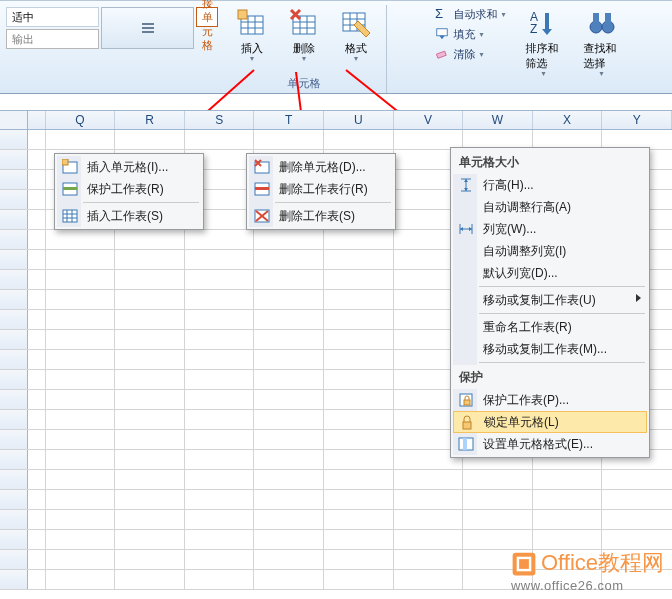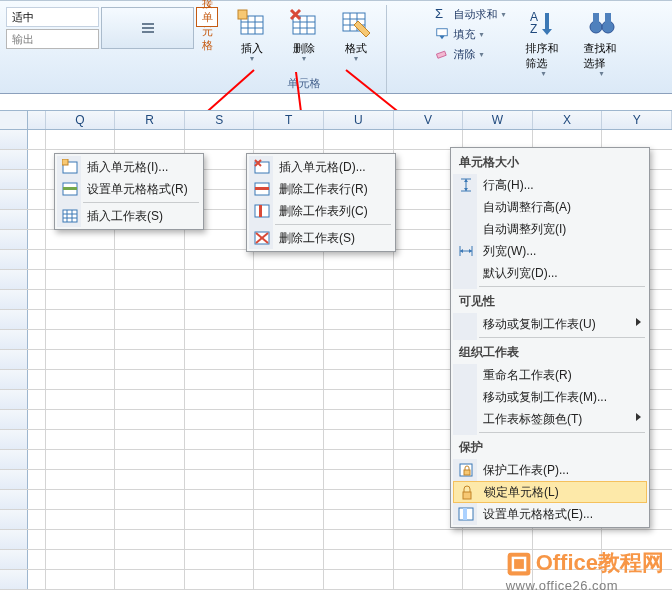--- a/index.html
+++ b/index.html
@@ -189,21 +189,21 @@
     
     .watermark {
       position: absolute;
       right: 8px;
       bottom: 6px;
       font-family: Arial, sans-serif;
       text-align: left;
     }
     .watermark .wt1 {
       font-size: 22px;
-      font-weight: bold;
+      font-weight: normal;
       color: #f79646;
     }
     .watermark .wt2 {
       font-size: 13px;
       color: #808080;
       letter-spacing: 0.5px;
     }
     .wm-logo {
       display: inline-block;
       width: 26px; height: 26px;
@@ -653,21 +653,21 @@
         <rect x="1" y="3" width="14" height="11" fill="#fff" stroke="#3b78b5"></rect>
         <rect x="0" y="0" width="6" height="6" fill="#f7c873" stroke="#c28428"></rect>
       </svg>
     <span>插入单元格(I)...</span>
   </div>
   <div class="popup-item">
     <svg class="mi" viewBox="0 0 16 16">
         <rect x="1" y="2" width="14" height="12" fill="#fff" stroke="#3b78b5"></rect>
         <rect x="1" y="6" width="14" height="3" fill="#74a84a"></rect>
       </svg>
-    <span>设置单元格格式(R)</span>
+    <span>保护工作表(R)</span>
   </div>
   <div class="popup-sep"></div>
   <div class="popup-item">
     <svg class="mi" viewBox="0 0 16 16">
         <rect x="1" y="2" width="14" height="12" fill="#fff" stroke="#3b78b5"></rect>
         <line x1="5" y1="2" x2="5" y2="14" stroke="#3b78b5"></line>
         <line x1="10" y1="2" x2="10" y2="14" stroke="#3b78b5"></line>
         <line x1="1" y1="6" x2="15" y2="6" stroke="#3b78b5"></line>
         <line x1="1" y1="10" x2="15" y2="10" stroke="#3b78b5"></line>
       </svg>
@@ -676,35 +676,28 @@
 </div>
 
 <div class="popup" style="left:246px; top:153px; width:150px;">
   <div class="icon-col"></div>
   <div class="popup-item">
     <svg class="mi" viewBox="0 0 16 16">
         <rect x="1" y="3" width="14" height="11" fill="#fff" stroke="#3b78b5"></rect>
         <line x1="1" y1="1" x2="7" y2="7" stroke="#d94a38" stroke-width="2"></line>
         <line x1="7" y1="1" x2="1" y2="7" stroke="#d94a38" stroke-width="2"></line>
       </svg>
-    <span>插入单元格(D)...</span>
+    <span>删除单元格(D)...</span>
   </div>
   <div class="popup-item">
     <svg class="mi" viewBox="0 0 16 16">
         <rect x="1" y="2" width="14" height="12" fill="#fff" stroke="#3b78b5"></rect>
         <rect x="1" y="6" width="14" height="3" fill="#d94a38"></rect>
       </svg>
     <span>删除工作表行(R)</span>
-  </div>
-  <div class="popup-item">
-    <svg class="mi" viewBox="0 0 16 16">
-        <rect x="1" y="2" width="14" height="12" fill="#fff" stroke="#3b78b5"></rect>
-        <rect x="5" y="2" width="3" height="12" fill="#d94a38"></rect>
-      </svg>
-    <span>删除工作表列(C)</span>
   </div>
   <div class="popup-sep"></div>
   <div class="popup-item">
     <svg class="mi" viewBox="0 0 16 16">
         <rect x="1" y="2" width="14" height="12" fill="#fff" stroke="#3b78b5"></rect>
         <line x1="2" y1="3" x2="14" y2="13" stroke="#d94a38" stroke-width="2"></line>
         <line x1="14" y1="3" x2="2" y2="13" stroke="#d94a38" stroke-width="2"></line>
       </svg>
     <span>删除工作表(S)</span>
   </div>
@@ -720,52 +713,46 @@
         <line x1="8" y1="2" x2="8" y2="14" stroke="#3b78b5"></line>
         <polygon points="8,2 6,5 10,5" fill="#3b78b5"></polygon>
         <polygon points="8,14 6,11 10,11" fill="#3b78b5"></polygon>
       </svg>
     <span>行高(H)...</span>
   </div>
   <div class="popup-item">
     <span>自动调整行高(A)</span>
   </div>
   <div class="popup-item">
-    <span>自动调整列宽(I)</span>
-  </div>
-  <div class="popup-item">
     <svg class="mi" viewBox="0 0 16 16">
         <line x1="2" y1="3" x2="2" y2="13" stroke="#3b78b5"></line>
         <line x1="14" y1="3" x2="14" y2="13" stroke="#3b78b5"></line>
         <line x1="2" y1="8" x2="14" y2="8" stroke="#3b78b5"></line>
         <polygon points="2,8 5,6 5,10" fill="#3b78b5"></polygon>
         <polygon points="14,8 11,6 11,10" fill="#3b78b5"></polygon>
       </svg>
     <span>列宽(W)...</span>
   </div>
   <div class="popup-item">
+    <span>自动调整列宽(I)</span>
+  </div>
+  <div class="popup-item">
     <span>默认列宽(D)...</span>
   </div>
   <div class="popup-sep"></div>
-  <div class="section">可见性</div>
   <div class="popup-item">
     <span>移动或复制工作表(U)</span>
     <span class="sub-ar"></span>
   </div>
   <div class="popup-sep"></div>
-  <div class="section">组织工作表</div>
   <div class="popup-item">
     <span>重命名工作表(R)</span>
   </div>
   <div class="popup-item">
     <span>移动或复制工作表(M)...</span>
-  </div>
-  <div class="popup-item">
-    <span>工作表标签颜色(T)</span>
-    <span class="sub-ar"></span>
   </div>
   <div class="popup-sep"></div>
   <div class="section">保护</div>
   <div class="popup-item">
     <svg class="mi" viewBox="0 0 16 16">
         <rect x="2" y="2" width="12" height="12" fill="#fff" stroke="#3b78b5"></rect>
         <rect x="6" y="8" width="6" height="5" fill="#f7c873" stroke="#c28428"></rect>
         <path d="M7 8 V6 a2 2 0 0 1 4 0 V8" fill="none" stroke="#c28428"></path>
       </svg>
     <span>保护工作表(P)...</span>

